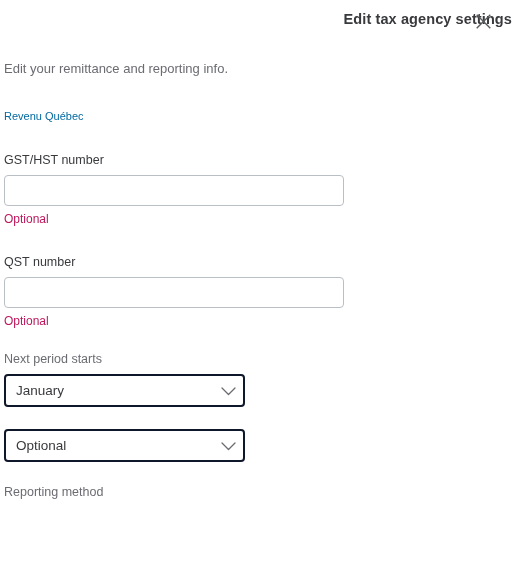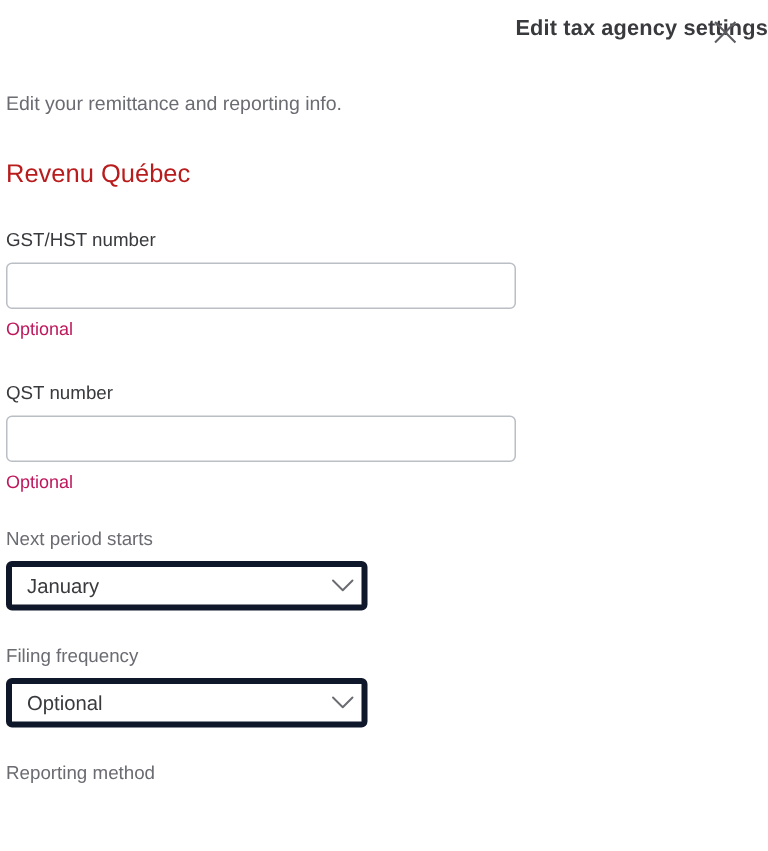--- a/index.html
+++ b/index.html
@@ -53,22 +53,22 @@
     padding: 0 4px;
   }
   .subtitle {
     margin-top: 18px;
     font-size: 13px;
     color: #6b6c72;
     line-height: 18px;
   }
   .agency-name {
     margin-top: 29px;
-    font-size: 17px;
-    color: #b91c1c;
+    font-size: 11px;
+    color: #0369a1;
     line-height: 18px;
   }
 
   
   .field-group {
     margin-top: 27px;
   }
   .field-label {
     font-size: 12.5px;
     font-weight: normal;
@@ -110,21 +110,21 @@
   }
   .select-wrap {
     position: relative;
     width: 241px;
     height: 33px;
   }
   .select-box {
     box-sizing: border-box;
     width: 241px;
     height: 33px;
-    border: 4px solid #0f172a;
+    border: 2px solid #0f172a;
     border-radius: 4px;
     background: #ffffff;
     font-family: "Liberation Sans", sans-serif;
     font-size: 13.5px;
     color: #393a3d;
     padding: 0 30px 0 10px;
     display: flex;
     align-items: center;
     cursor: pointer;
     user-select: none;
@@ -178,21 +178,20 @@
       </div>
       <span class="select-chevron">
         <svg width="15" height="9" viewBox="0 0 15 9" aria-hidden="true">
           <path d="M1 1 L7.5 7.5 L14 1" stroke="#6b6c72" stroke-width="1.3" fill="none" stroke-linecap="round" stroke-linejoin="round"></path>
         </svg>
       </span>
     </div>
   </div>
 
   <div class="select-group">
-    <div class="select-label">Filing frequency</div>
     <div class="select-wrap">
       <div class="select-box">
         <span>Optional</span>
       </div>
       <span class="select-chevron">
         <svg width="15" height="9" viewBox="0 0 15 9" aria-hidden="true">
           <path d="M1 1 L7.5 7.5 L14 1" stroke="#6b6c72" stroke-width="1.3" fill="none" stroke-linecap="round" stroke-linejoin="round"></path>
         </svg>
       </span>
     </div>

